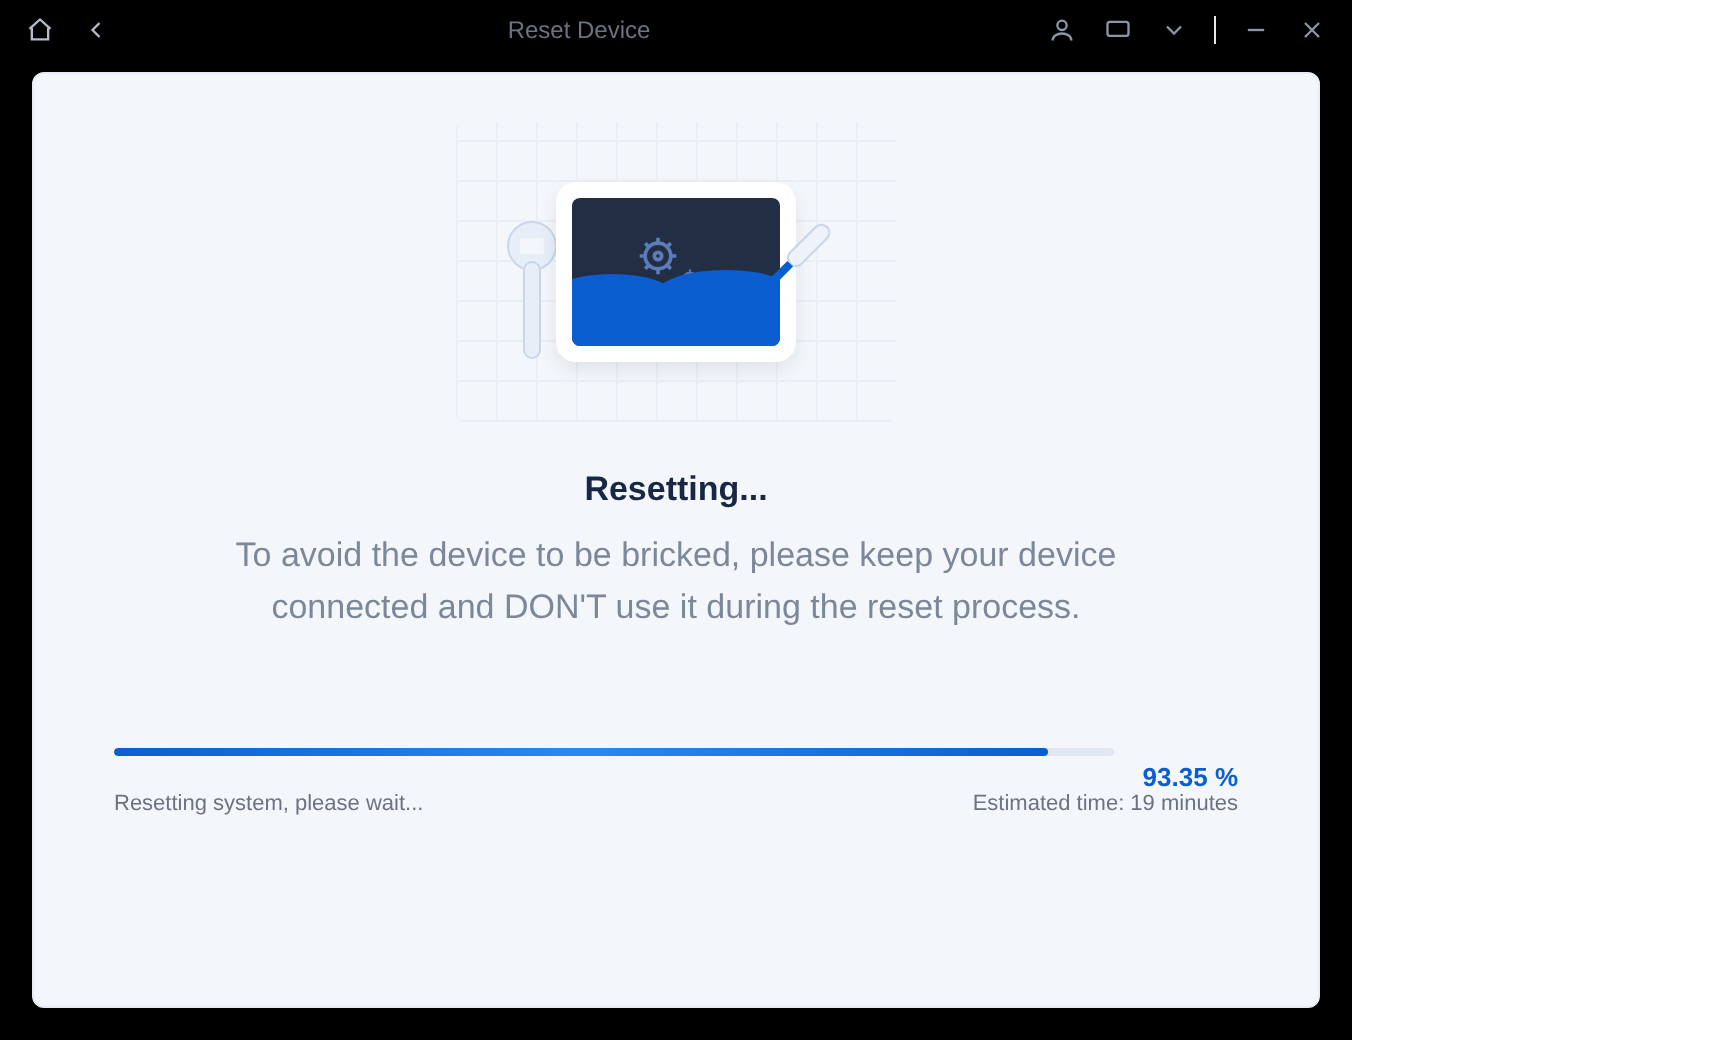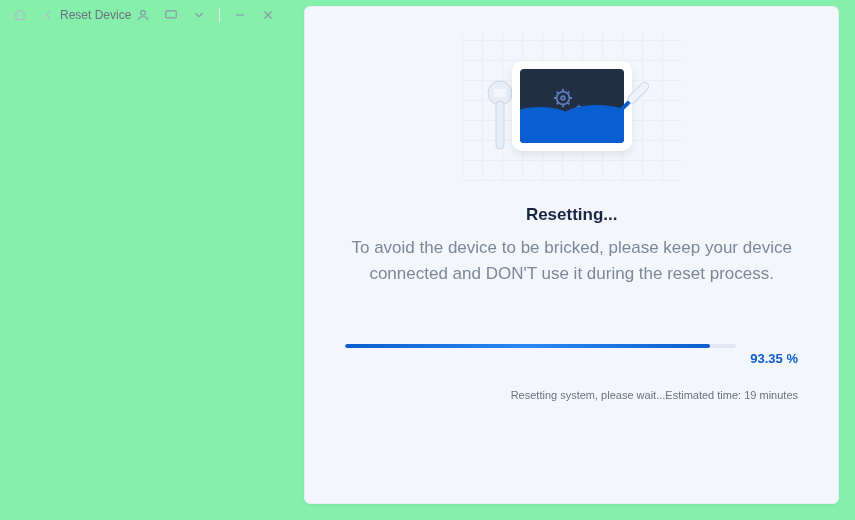--- a/index.html
+++ b/index.html
@@ -1,16 +1,16 @@
 <!DOCTYPE html>
 <html><head>
 <meta charset="utf-8">
 <style>
   html,body{margin:0;padding:0;width:855px;height:520px;background:#fff;font-family:"Segoe UI",Arial,sans-serif;color:#555;}
-  .app{width:855px;height:520px;background:#86efac;display:flex;flex-direction:row;box-sizing:border-box;}
+  .app{width:676px;height:520px;background:#000000;display:flex;flex-direction:column;box-sizing:border-box;}
   .titlebar{height:30px;display:flex;align-items:center;padding:0 8px;font-size:12px;color:#6b7280;}
   .tb-left,.tb-right{display:flex;align-items:center;gap:4px;}
   .tb-center{flex:1;text-align:center;color:#6b7280;}
   .tb-btn{width:24px;height:24px;display:flex;align-items:center;justify-content:center;color:#9ca3af;border-radius:4px;}
   .tb-sep{width:1px;height:14px;background:#e5e7eb;margin:0 4px;}
   .panel{flex:1;margin:6px 16px 16px 16px;background:#f3f7fc;border:1px solid #e6edf6;border-radius:6px;box-shadow:0 1px 3px rgba(0,0,0,0.05);display:flex;flex-direction:column;align-items:center;padding:20px 40px;box-sizing:border-box;}
   .illus{width:220px;height:150px;position:relative;background:
       repeating-linear-gradient(0deg,#e9eef7 0,#e9eef7 1px,transparent 1px,transparent 20px),
       repeating-linear-gradient(90deg,#e9eef7 0,#e9eef7 1px,transparent 1px,transparent 20px),
       #f3f7fc;
@@ -24,21 +24,21 @@
   .gear.big{left:32px;top:18px;}
   .gear.small{left:52px;top:34px;}
   .wrench{position:absolute;left:18px;top:48px;}
   .screwd{position:absolute;right:20px;top:38px;}
   .status-title{margin-top:24px;font-size:17px;font-weight:600;color:#1a2744;}
   .instruction{margin-top:10px;font-size:17px;color:#7c8798;text-align:center;line-height:1.5;max-width:520px;}
   .progress-wrap{width:100%;margin-top:40px;display:flex;align-items:center;gap:14px;}
   .bar{flex:1;height:4px;background:#e1e8f2;border-radius:2px;position:relative;overflow:hidden;}
   .fill{position:absolute;left:0;top:0;bottom:0;background:linear-gradient(90deg,#0b5ecf 0%,#2b88f5 50%,#0b5ecf 100%);border-radius:2px;}
   .pct{font-size:13px;font-weight:700;color:#0b5ecf;white-space:nowrap;margin-top:25px;}
-  .below{width:100%;display:flex;justify-content:flex-end;margin-top:23px;font-size:11px;color:#6b7280;}
+  .below{width:100%;display:flex;justify-content:space-between;margin-top:0;font-size:11px;color:#6b7280;}
 </style>
 </head>
 <body>
 
 <div class="app">
   <div class="titlebar">
     <div class="tb-left">
       <div class="tb-btn">
         <svg width="14" height="14" viewBox="0 0 24 24" fill="none" stroke="#b3bcc8" stroke-width="2">
             <path d="M3 11l9-8 9 8"></path>

